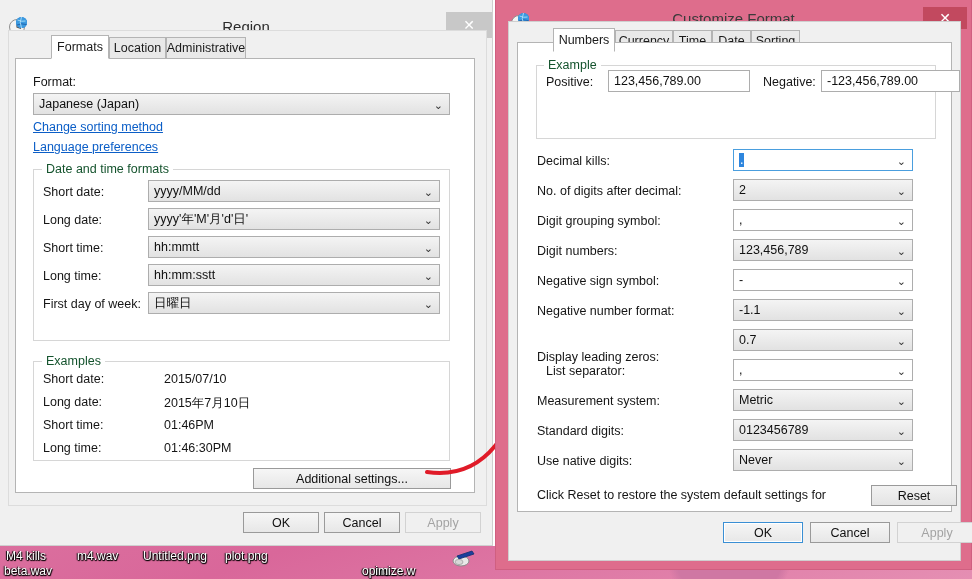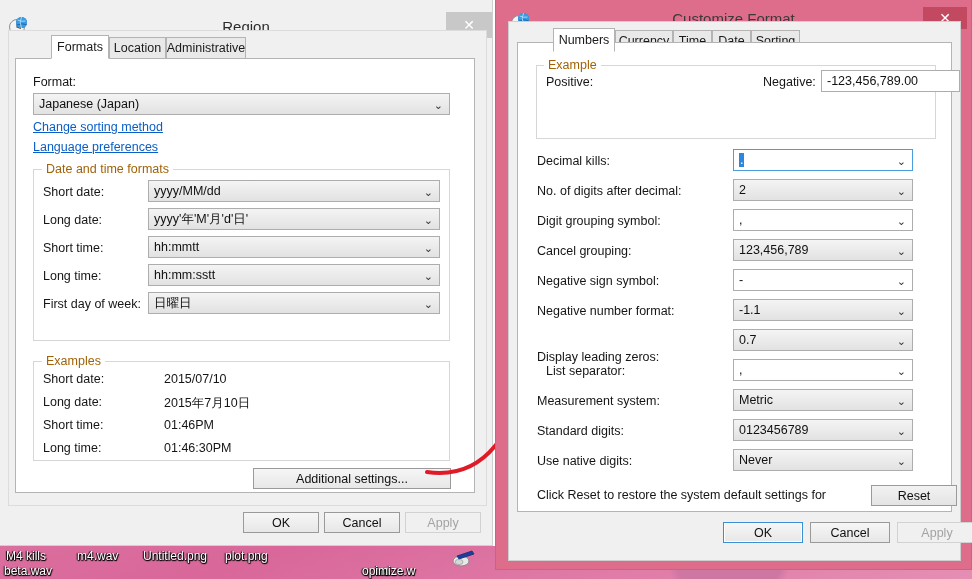--- a/index.html
+++ b/index.html
@@ -89,21 +89,21 @@
     position:absolute;right:6px;top:0;height:22px;display:flex;align-items:center;
     color:#333;font-size:11px;
   }
   .combo.white{background:#ffffff;}
   .combo.focused{border:1px solid #4a9ede;background:#ffffff;}
   .sel-char{background:#2e86de;color:#ffffff;padding:0 1px;}
 
   
   .groupbox{position:absolute;border:1px solid #d6d6d6;box-sizing:border-box;}
   .grouptitle{
-    position:absolute;background:#ffffff;padding:0 4px;font-size:12.5px;color:#a16207;
+    position:absolute;background:#ffffff;padding:0 4px;font-size:12.5px;color:#14532d;
     font-family:"Liberation Sans", sans-serif;
   }
   
   .btn{
     position:absolute;box-sizing:border-box;height:21px;
     background:linear-gradient(#f6f6f6,#e7e7e7);border:1px solid #9a9a9a;
     font-size:12.5px;color:#101010;display:flex;align-items:center;justify-content:center;
     cursor:default;font-family:"Liberation Sans", sans-serif;
   }
   .btn.disabled{color:#a3a3a3;background:#f0f0f0;border:1px solid #d2d2d2;}
@@ -289,20 +289,23 @@
           <span>Sorting</span>
         </div>
     </div>
 
     <div class="panel" id="cf-panel">
 
       <div class="groupbox" style="left:18px;top:22px;width:400px;height:74px;"></div>
       <span class="grouptitle" style="left:26px;top:15px;">Example</span>
 
       <span class="lbl" style="left:28px;top:32px;">Positive:</span>
+      <div class="combo white" style="left:90px;top:27px;width:142px;">
+        <span>123,456,789.00</span>
+      </div>
 
       <span class="lbl" style="left:245px;top:32px;">Negative:</span>
       <div class="combo white" style="left:303px;top:27px;width:139px;">
         <span>-123,456,789.00</span>
       </div>
 
       <span class="cf-row-label" style="left:19px;top:111px;">Decimal kills:</span>
       <div class="combo focused" style="left:215px;top:106px;width:180px;">
         <span class="sel-char">.</span>
         <span class="chev">⌄</span>
@@ -313,21 +316,21 @@
         <span>2</span>
         <span class="chev">⌄</span>
       </div>
 
       <span class="cf-row-label" style="left:19px;top:171px;">Digit grouping symbol:</span>
       <div class="combo white" style="left:215px;top:166px;width:180px;">
         <span>,</span>
         <span class="chev">⌄</span>
       </div>
 
-      <span class="cf-row-label" style="left:19px;top:201px;">Cancel grouping:</span>
+      <span class="cf-row-label" style="left:19px;top:201px;">Digit numbers:</span>
       <div class="combo" style="left:215px;top:196px;width:180px;">
         <span>123,456,789</span>
         <span class="chev">⌄</span>
       </div>
 
       <span class="cf-row-label" style="left:19px;top:231px;">Negative sign symbol:</span>
       <div class="combo white" style="left:215px;top:226px;width:180px;">
         <span>-</span>
         <span class="chev">⌄</span>
       </div>

